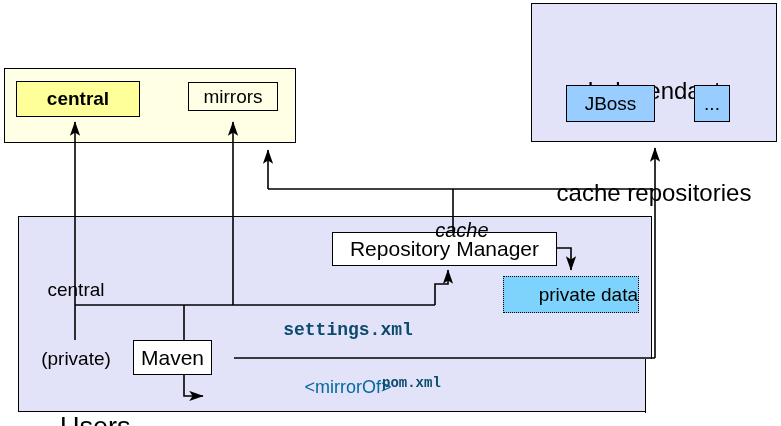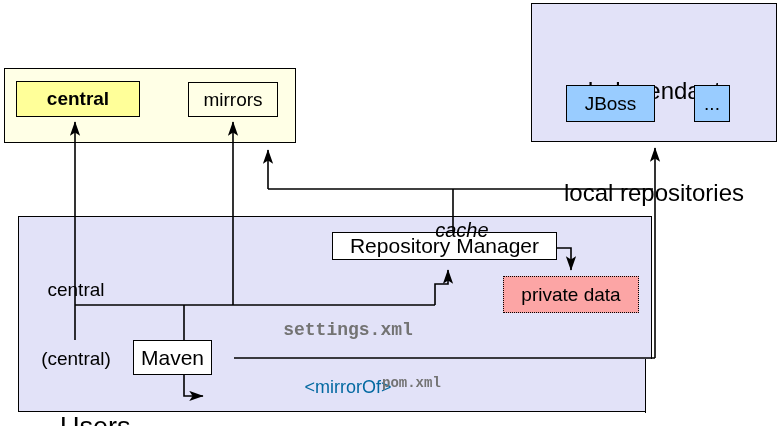--- a/index.html
+++ b/index.html
@@ -12,23 +12,23 @@
   }
   #svg-layer{position:absolute;left:0;top:0;width:781px;height:426px;}
   .node{position:absolute;box-sizing:border-box;display:flex;align-items:center;justify-content:center;color:#000;}
   .group-box{border:1px solid #000;}
   .cream{background:#ffffe6;}
   .lav{background:#e2e2f8;}
   .yellow{background:#ffff99;border:1px solid #000;font-weight:bold;}
   .white{background:#ffffff;border:1px solid #000;}
   .cream-node{background:#ffffe6;border:1px solid #000;}
   .blue-node{background:#99ccff;border:1px solid #000;}
-  .dotted{background:#fca5a5;border:1px dotted #000;}
+  .dotted{background:#7dd3fc;border:1px dotted #000;justify-content:flex-end;}
   .label{position:absolute;color:#000;white-space:pre;}
-  .mono-bold{font-family:"Liberation Mono", monospace;font-weight:bold;color:#737373;}
+  .mono-bold{font-family:"Liberation Mono", monospace;font-weight:bold;color:#0c4a6e;}
   .mono-gray{font-family:Liberation Sans, sans-serif;color:#0369a1;}
   .italic{font-style:italic;}
   .center-text{text-align:center;}
 </style>
 </head>
 <body>
 
 <div id="root">
 
   <div class="node group-box lav" style="left:531px;top:3px;width:246px;height:139px;"></div>
@@ -71,53 +71,53 @@
       <path d="M234,358 L655,358"></path>
 
       <path d="M655,358 L655,148" marker-end="url(#arrow)"></path>
     </g>
   </svg>
 
   <div class="node yellow" style="left:16px;top:81px;width:124px;height:36px;font-size:19px;">
     <span>central</span>
   </div>
 
-  <div class="node cream-node" style="left:188px;top:82px;width:90px;height:35px;font-size:19px;">
+  <div class="node cream-node" style="left:188px;top:82px;width:90px;height:29px;font-size:19px;">
     <span>mirrors</span>
   </div>
 
   <div class="label center-text" style="left:533px;top:6px;width:242px;font-size:24px;line-height:34px;">
     <div>Independant</div>
-    <div>local repositories</div>
+    <div>cache repositories</div>
   </div>
 
   <div class="node blue-node" style="left:566px;top:85px;width:89px;height:37px;font-size:19px;">
     <span>JBoss</span>
   </div>
 
   <div class="node blue-node" style="left:694px;top:85px;width:36px;height:37px;font-size:19px;">
     <span>...</span>
   </div>
 
-  <div class="node white" style="left:332px;top:232px;width:225px;height:28px;font-size:21px;">
+  <div class="node white" style="left:332px;top:232px;width:225px;height:34px;font-size:21px;">
     <span>Repository Manager</span>
   </div>
 
   <div class="node dotted" style="left:503px;top:276px;width:136px;height:37px;font-size:19px;">
     <span>private data</span>
   </div>
 
   <div class="node white" style="left:133px;top:340px;width:79px;height:35px;font-size:21px;">
     <span>Maven</span>
   </div>
 
 
   <div class="label center-text" style="left:20px;top:232px;width:112px;font-size:19px;line-height:23px;">
     <div>central</div>
-    <div>(central)</div>
+    <div>(private)</div>
   </div>
 
   <div class="label" style="left:30px;top:381px;font-size:27px;">
     <span>Users</span>
   </div>
 
   <div class="label italic" style="left:413px;top:196px;font-size:20px;">
     <span>cache</span>
   </div>
 

